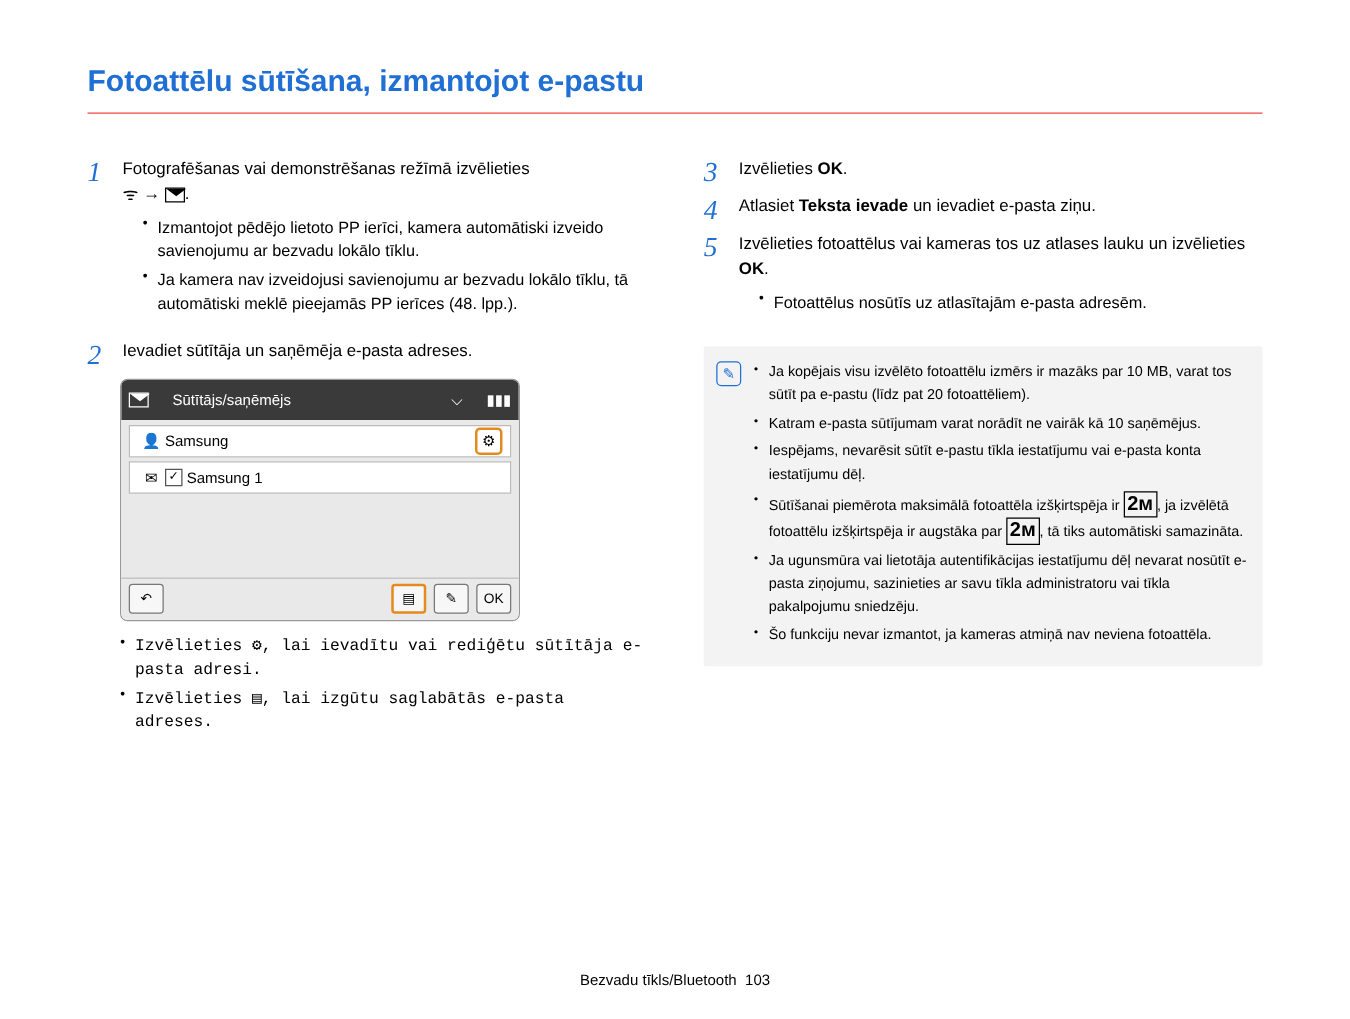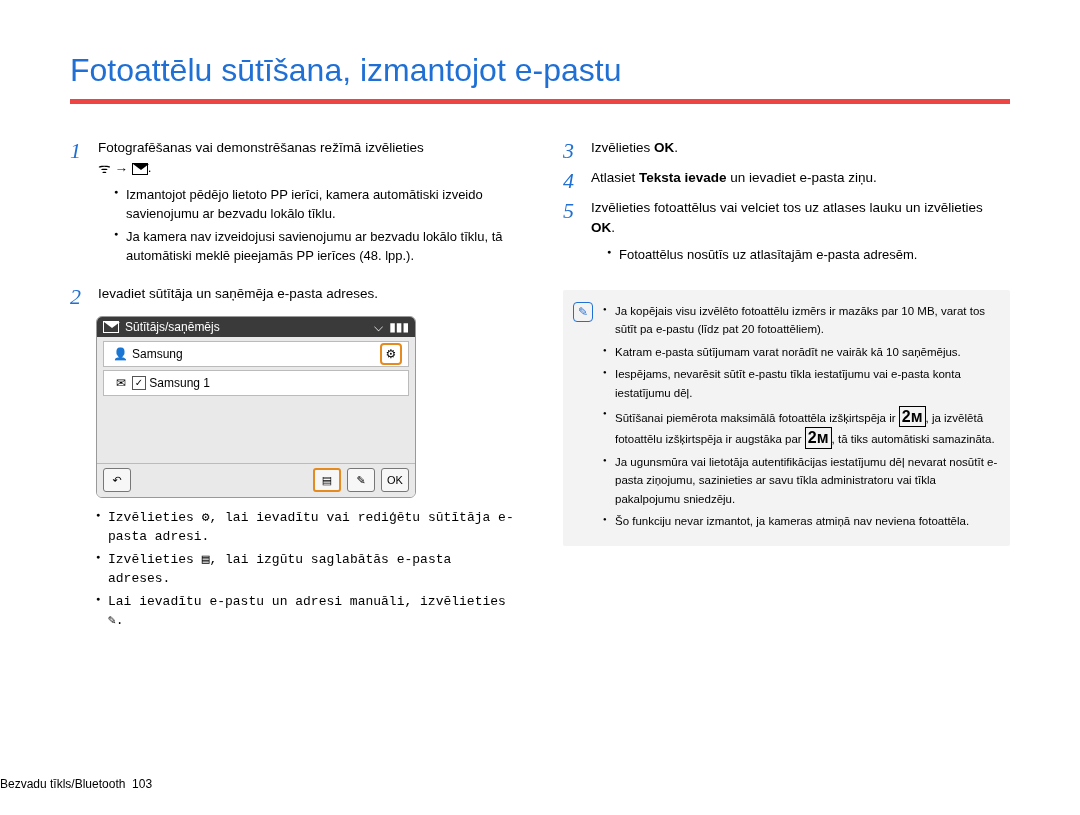--- a/index.html
+++ b/index.html
@@ -9,23 +9,23 @@
     width: 1080px;
     height: 815px;
     position: relative;
     color: #000;
   }
   .page {
     padding: 52px 70px 0 70px;
   }
   .title {
     color: #1f6fd4;
-    font-size: 32px;
-    font-weight: normal;
-    border-bottom: 5px solid #ef4444;
+    font-size: 24px;
+    font-weight: bold;
+    border-bottom: 1px solid #ef4444;
     padding-bottom: 10px;
     margin-bottom: 34px;
   }
   .columns {
     display: flex;
     gap: 46px;
   }
   .col { flex: 1; font-size: 13.5px; line-height: 1.5; }
   .step {
     display: flex;
@@ -72,24 +72,24 @@
     border-radius: 6px;
     overflow: hidden;
     margin: 8px 0 10px 26px;
     border:1px solid #999;
   }
   .shot-top {
     background: #3a3a3a;
     color: #fff;
     display:flex;
     align-items:center;
-    height:20px;
+    height:32px;
     padding:0 6px;
     font-size:12px;
-    gap:6px;
+    gap:19px;
   }
   .shot-top .spacer{flex:1;}
   .shot-mid {
     background: #e9e9e9;
     padding: 4px 6px;
   }
   .row-box {
     background:#fff;
     border:1px solid #bbb;
     height:26px;
@@ -148,20 +148,21 @@
     position:relative;padding-left:12px;font-size:11.5px;line-height:1.6;margin-bottom:4px;
   }
   .note li::before{
     content:"●";position:absolute;left:0;top:3px;font-size:6px;
   }
   .tiny-img{display:inline-block;font-weight:bold;font-size:16px;border:1px solid #000;padding:0 2px;line-height:1.2;}
   b{font-weight:bold;}
   .footer{
     position:absolute;
     bottom:24px;left:0;width:100%;
+    text-align:center;
     font-size:12px;
   }
   .env-icon{display:inline-block;width:16px;height:12px;border:1px solid currentColor;position:relative;vertical-align:middle;}
   .env-icon::before{content:"";position:absolute;left:0;top:0;border-left:8px solid transparent;border-right:8px solid transparent;border-top:6px solid currentColor;}
   .wifi-icon{font-size:14px;vertical-align:-1px;}
 </style>
 </head>
 <body>
 
 <div class="page">
@@ -218,41 +219,40 @@
           <span class="spacer"></span>
           <span class="sq hl">▤</span>
           <span class="sq">✎</span>
           <span class="sq">OK</span>
         </div>
       </div>
 
       <ul class="bullets" style="margin-left:10px;font-family:Liberation Mono, monospace;">
         <li><span>Izvēlieties </span><span>⚙</span><span>, lai ievadītu vai rediģētu sūtītāja e-pasta adresi.</span></li>
         <li><span>Izvēlieties </span><span>▤</span><span>, lai izgūtu saglabātās e-pasta adreses.</span></li>
-        <li><span>Lai ievadītu e-pastu un adresi manuāli, izvēlieties </span><span>✎</span><span>.</span></li>
       </ul>
     </div>
 
     <div class="col">
       <div class="step">
         <div class="step-num">3</div>
         <div class="step-body">
           <span>Izvēlieties </span><b>OK</b><span>.</span>
         </div>
       </div>
       <div class="step">
         <div class="step-num">4</div>
         <div class="step-body">
           <span>Atlasiet </span><b>Teksta ievade</b><span> un ievadiet e-pasta ziņu.</span>
         </div>
       </div>
       <div class="step">
         <div class="step-num">5</div>
         <div class="step-body">
-          <span>Izvēlieties fotoattēlus vai velciet tos uz atlases lauku un izvēlieties </span><b>OK</b><span>.</span>
+          <span>Izvēlieties fotoattēlus vai kameras tos uz atlases lauku un izvēlieties </span><b>OK</b><span>.</span>
           <ul class="bullets">
             <li>Fotoattēlus nosūtīs uz atlasītajām e-pasta adresēm.</li>
           </ul>
         </div>
       </div>
 
       <div class="note">
         <div class="note-icon">✎</div>
         <ul>
           <li>Ja kopējais visu izvēlēto fotoattēlu izmērs ir mazāks par 10 MB, varat tos sūtīt pa e-pastu (līdz pat 20 fotoattēliem).</li>

